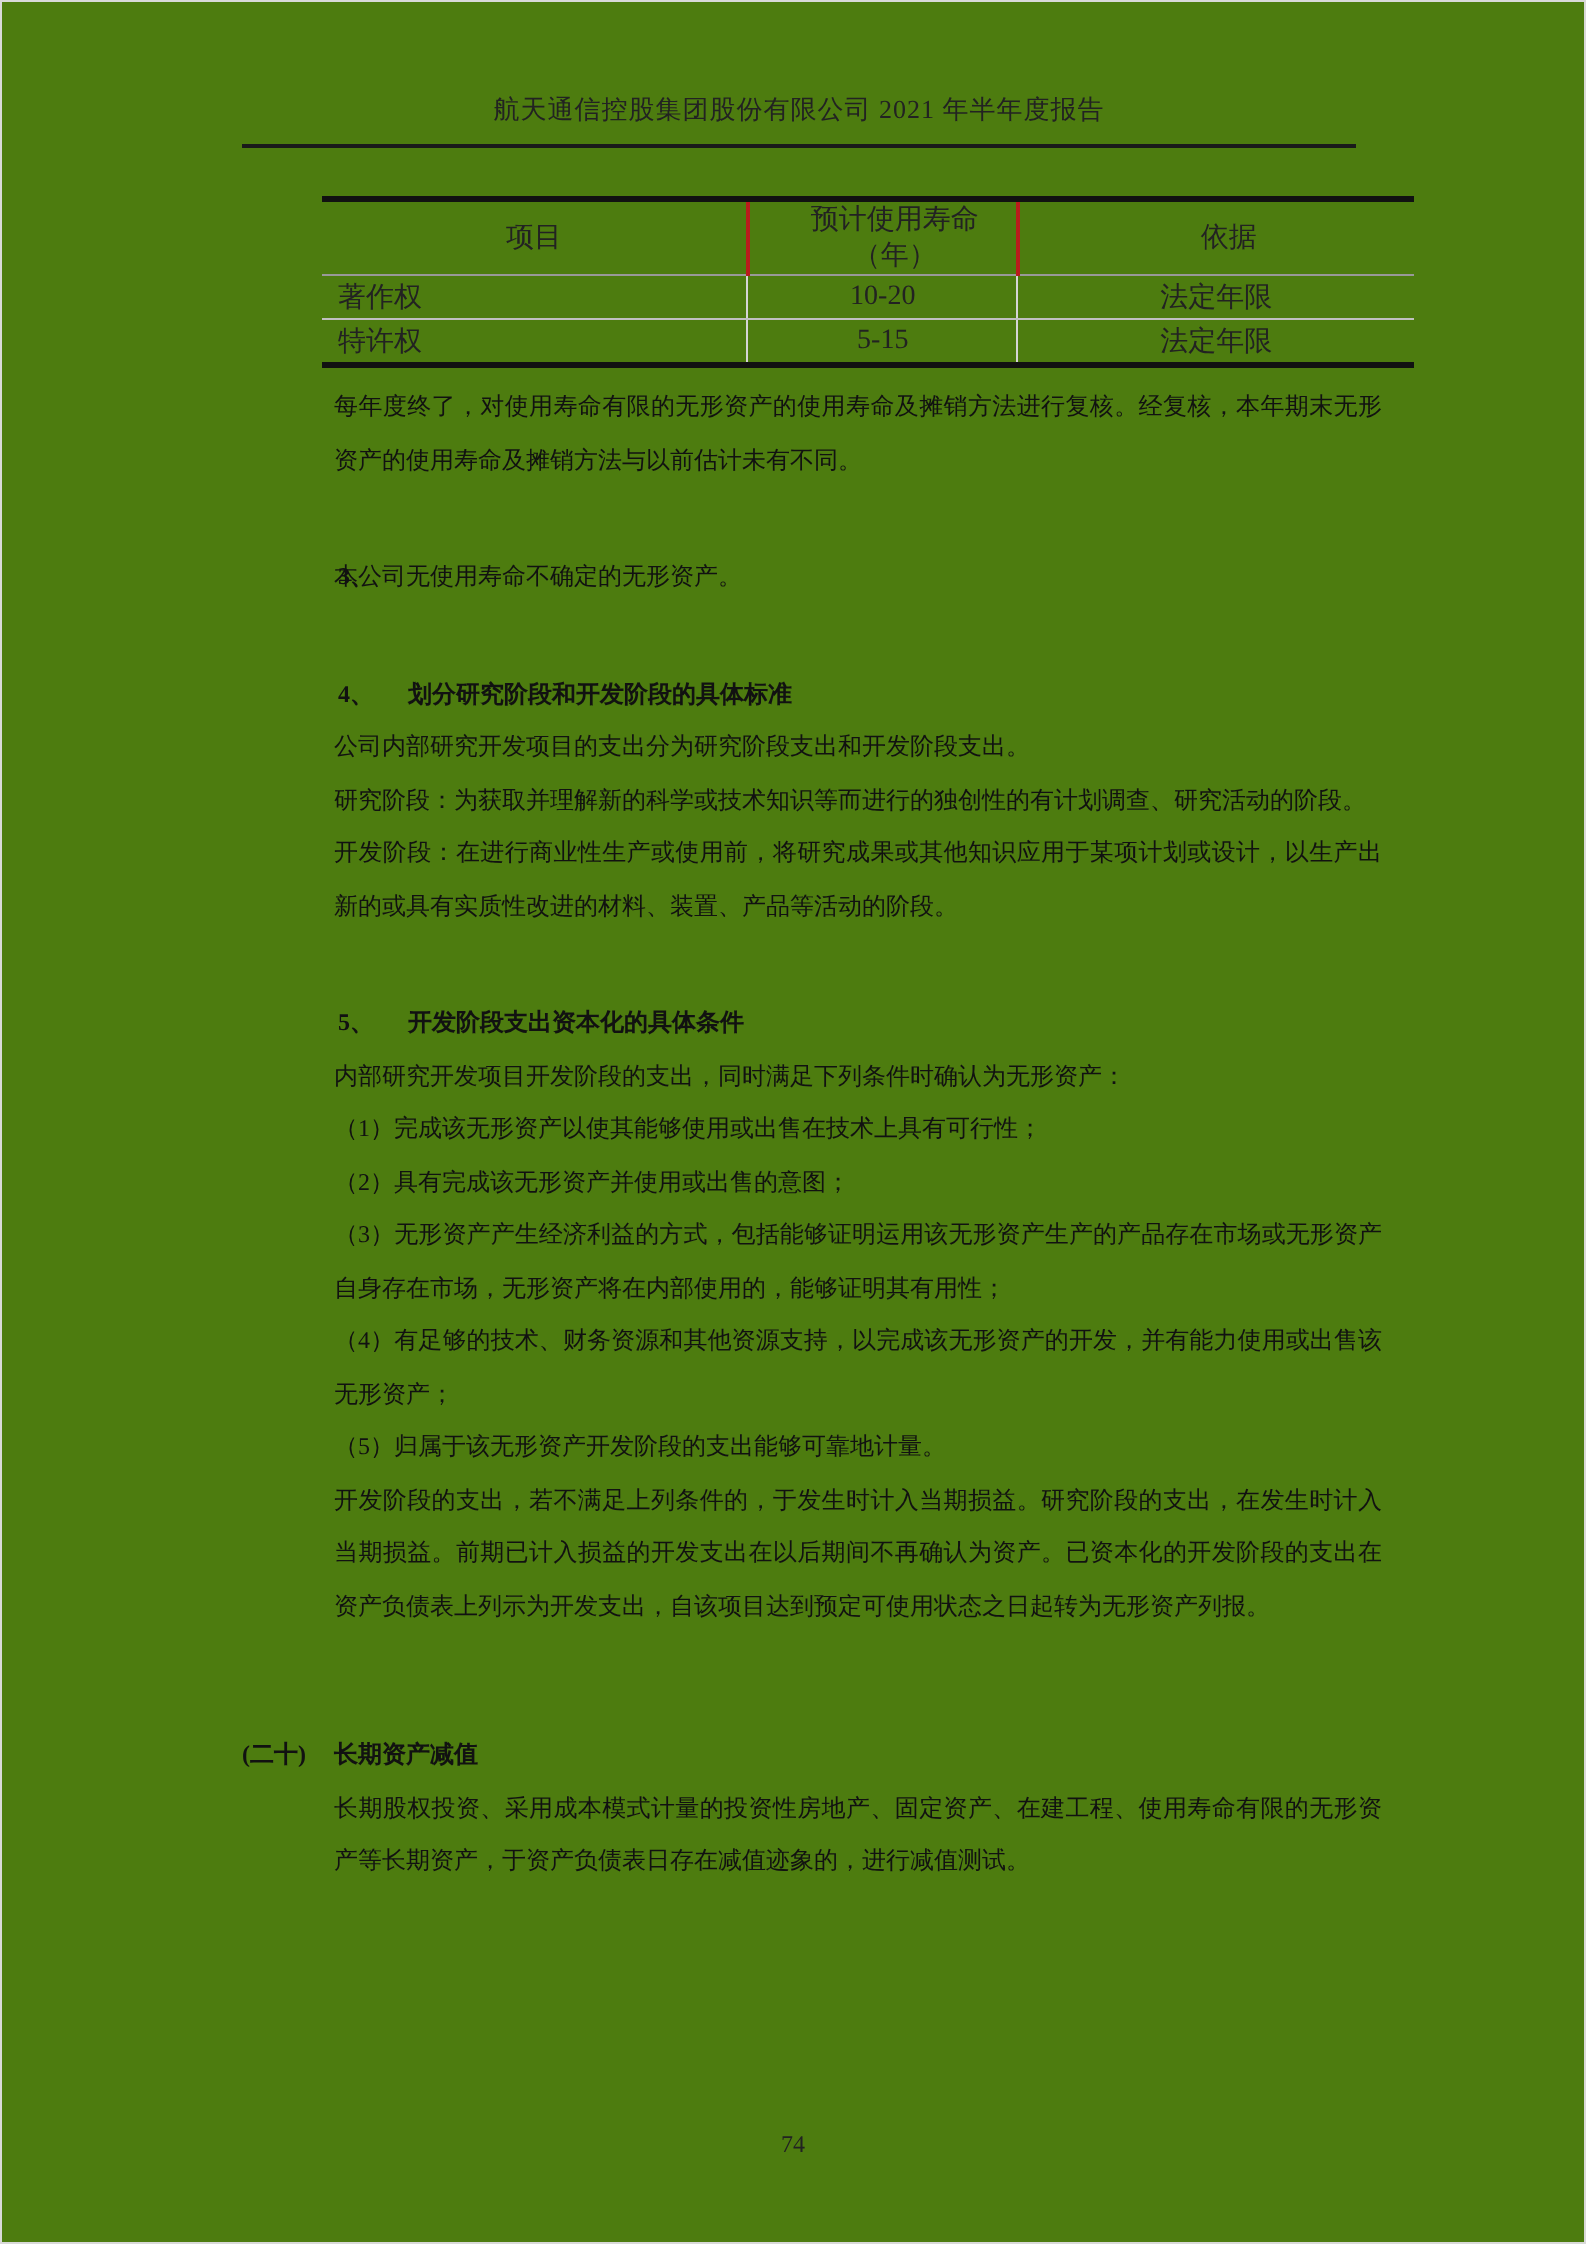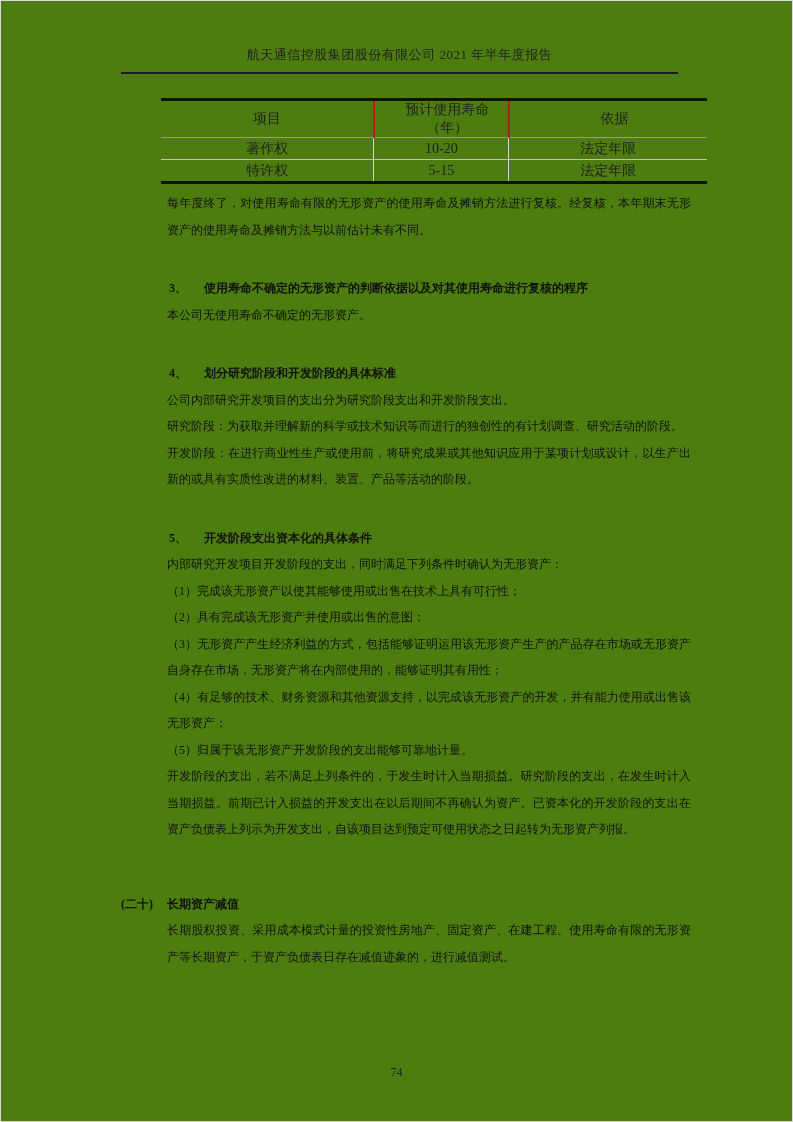--- a/index.html
+++ b/index.html
@@ -52,21 +52,21 @@
     padding: 0 8px;
     font-weight: normal;
     text-align: center;
     vertical-align: middle;
   }
   table.data thead th { border-bottom: 1px solid #999; }
   table.data thead th + th { border-left: 2px solid #b91c1c; padding-left: 20px; }
   table.data tbody td { border-bottom: 1px solid #c0c0c0; }
   table.data tbody tr:last-child td { border-bottom: none; }
   table.data tbody td + td { border-left: 1px solid #d5d5d5; }
-  table.data td.c-item { text-align: center; }
+  table.data td.c-item { text-align: left; }
 
   
   .content {
     position: absolute;
     left: 166px;
     top: 189px;
     width: 524px;
     font-size: 12px;
     line-height: 26.5px;
     text-align: justify;
@@ -150,21 +150,20 @@
       </tbody>
     </table>
   </div>
 
   <div class="content">
 
     <p class="indent3">每年度终了，对使用寿命有限的无形资产的使用寿命及摊销方法进行复核。经复核，本年期末无形资产的使用寿命及摊销方法与以前估计未有不同。</p>
 
     <div class="sec-heading">
       <span class="num">3、</span>
-      <span>使用寿命不确定的无形资产的判断依据以及对其使用寿命进行复核的程序</span>
     </div>
     <p class="indent3">本公司无使用寿命不确定的无形资产。</p>
 
     <div class="sec-heading">
       <span class="num">4、</span>
       <span>划分研究阶段和开发阶段的具体标准</span>
     </div>
     <p class="indent3">公司内部研究开发项目的支出分为研究阶段支出和开发阶段支出。</p>
     <p class="indent3">研究阶段：为获取并理解新的科学或技术知识等而进行的独创性的有计划调查、研究活动的阶段。</p>
     <p class="indent3">开发阶段：在进行商业性生产或使用前，将研究成果或其他知识应用于某项计划或设计，以生产出新的或具有实质性改进的材料、装置、产品等活动的阶段。</p>

